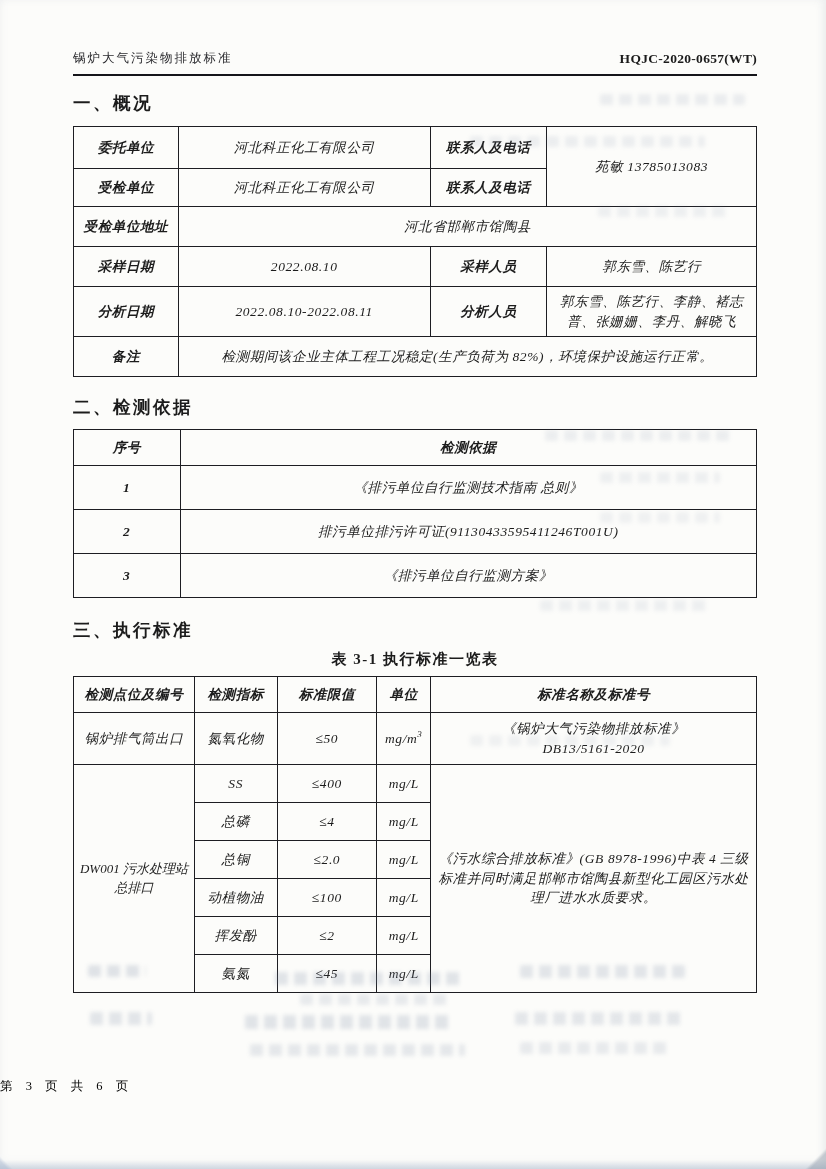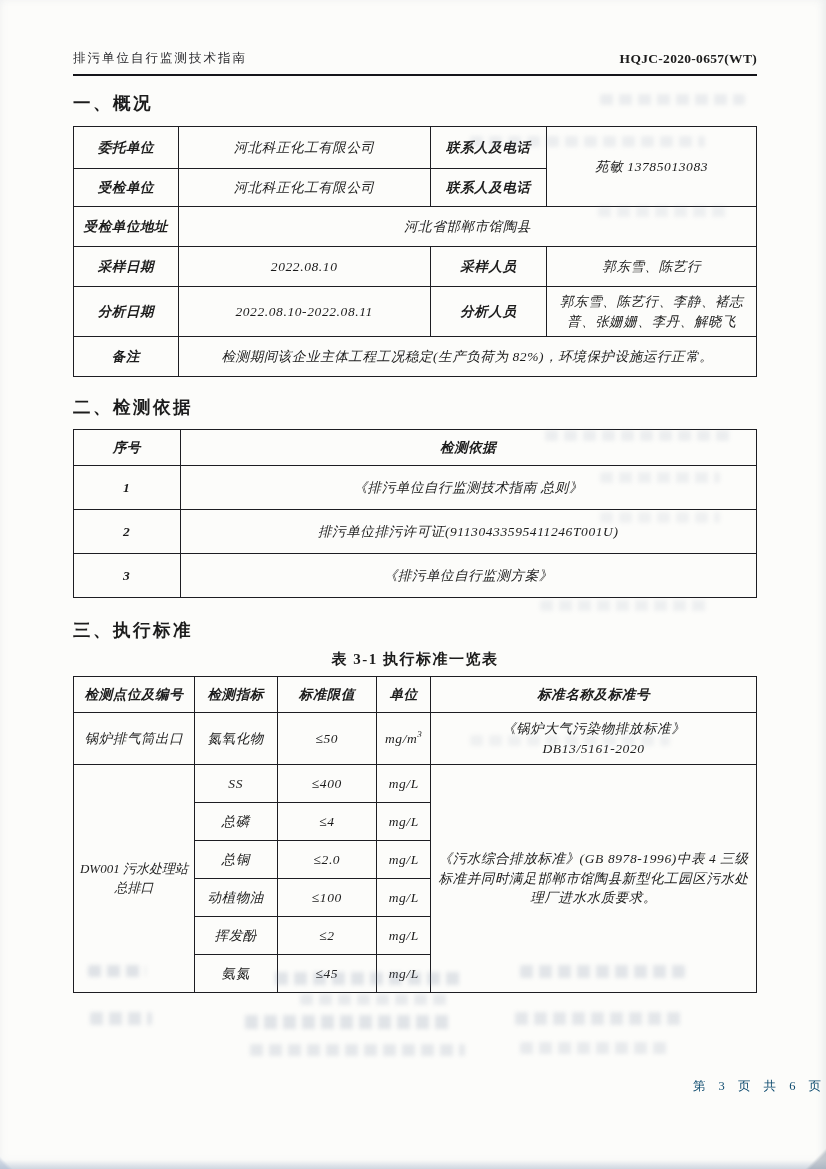--- a/index.html
+++ b/index.html
@@ -26,41 +26,41 @@
   td.left{text-align:left;padding-left:15px;}
   
   tr.h42 td{height:37px;} tr.h38 td{height:33px;margin-top:8px;} tr.h40 td{height:35px;}
   tr.h50 td{height:45px;} tr.h36 td{height:31px;} tr.h52 td{height:47px;}
   tr.h44 td{height:39px;}
   .t3cap{text-align:center;font-size:15px;font-weight:bold;letter-spacing:1.5px;margin-top:8px;}
   table.t3{margin-top:7px;border-radius:21px;}
   table.t2{margin-top:10px;}
   sup{font-size:9px;}
   
-  .footer{position:absolute;left:0;right:0;top:1078px;text-align:right;
-          font-size:12.5px;letter-spacing:5px;color:#0c4a6e;}
+  .footer{position:absolute;left:0;right:0;top:1078px;text-align:left;
+          font-size:12.5px;letter-spacing:5px;color:#000000;}
   
   .stamp{position:absolute;pointer-events:none;}
   
   .ghost{position:absolute;filter:blur(2px);border-radius:2px;
      background:repeating-linear-gradient(90deg, rgba(125,140,165,.45) 0 13px, rgba(125,140,165,0) 13px 19px);}
   .edge-bottom{position:absolute;left:0;right:0;bottom:0;height:9px;
      background:linear-gradient(180deg, rgba(150,170,195,0), rgba(150,170,195,.35));}
   .corner{position:absolute;width:46px;height:46px;background:rgba(125,138,155,.4);
      transform:rotate(45deg);filter:blur(1px);}
   .corner-r{right:-30px;bottom:-30px;}
   .corner-l{left:-34px;bottom:-34px;background:rgba(150,170,200,.35);}
 </style>
 </head>
 <body>
 
 <div class="content">
 
   <div class="hdr">
-    <span class="co">排污单位自行监测技术指南</span>
+    <span class="co">锅炉大气污染物排放标准</span>
     <span class="no">HQJC-2020-0657(WT)</span>
   </div>
 
   <div class="sec-title">一、概况</div>
 
   <table class="tbl t1">
     <colgroup>
         <col style="width:15.35%">
         <col style="width:36.85%">
         <col style="width:17.1%">

